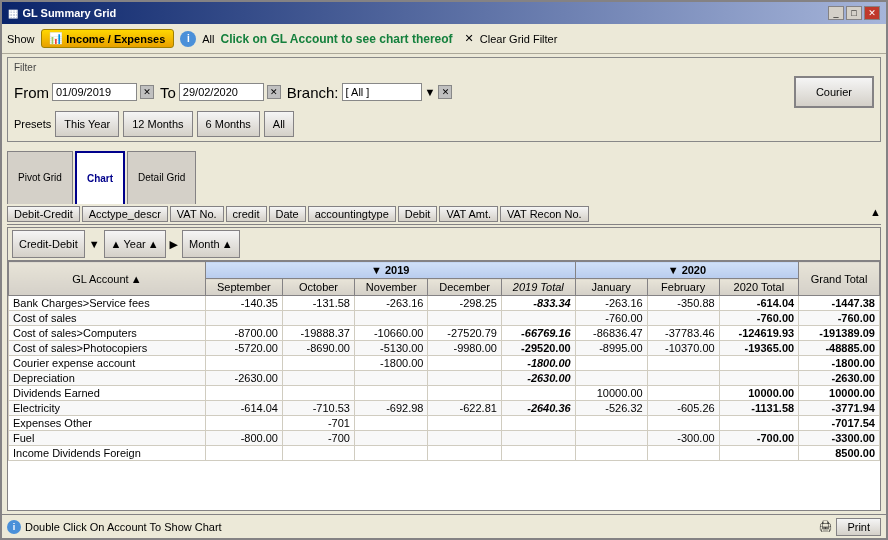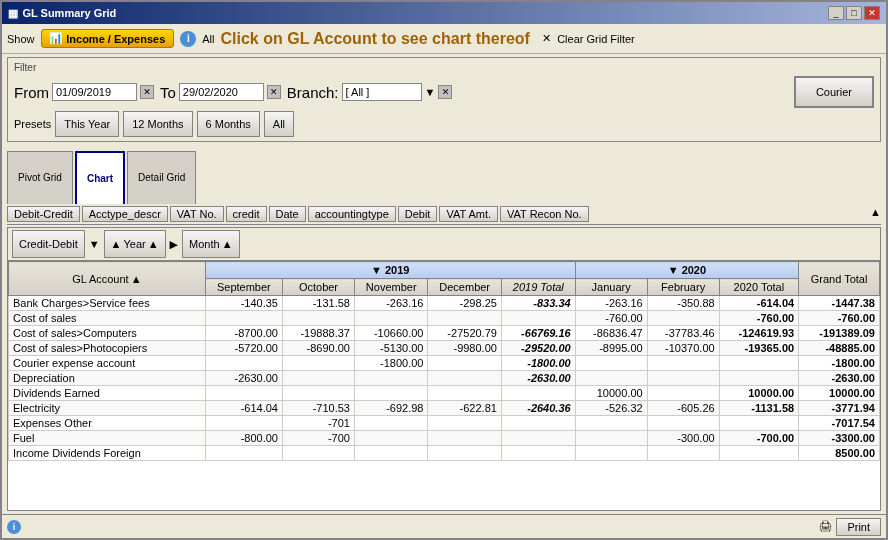--- a/index.html
+++ b/index.html
@@ -6,21 +6,21 @@
     body { background: #d4d0c8; width: 888px; height: 540px; overflow: hidden; }
     .window { width: 888px; height: 540px; background: #ece9d8; border: 2px solid #848284; display: flex; flex-direction: column; }
     .title-bar { background: linear-gradient(to right, #0a246a, #a6b5da); color: white; padding: 3px 6px; display: flex; align-items: center; justify-content: space-between; height: 22px; flex-shrink: 0; }
     .title-bar-left { display: flex; align-items: center; gap: 4px; font-weight: bold; font-size: 11px; }
     .title-bar-right { display: flex; gap: 2px; }
     .win-btn { width: 16px; height: 14px; border: 1px solid #848284; background: #d4d0c8; display: flex; align-items: center; justify-content: center; font-size: 9px; cursor: pointer; color: #000; }
     .win-btn.close { background: #c0392b; color: white; }
     .toolbar { background: #ece9d8; padding: 3px 5px; display: flex; align-items: center; gap: 6px; border-bottom: 1px solid #aca899; height: 30px; flex-shrink: 0; }
     .toolbar-btn { background: linear-gradient(to bottom, #ffd700, #e8a000); border: 1px solid #a08000; padding: 2px 8px; border-radius: 3px; cursor: pointer; font-weight: bold; font-size: 11px; display: flex; align-items: center; gap: 3px; }
     .toolbar-info { background: #4a90d9; color: white; border-radius: 50%; width: 16px; height: 16px; display: flex; align-items: center; justify-content: center; font-size: 10px; font-weight: bold; }
-    .toolbar-text { color: #a16207; font-weight: bold; font-size: 16px; text-align: right; }
+    .toolbar-text { color: #15803d; font-weight: bold; font-size: 12px; text-align: right; }
     .content { flex: 1; display: flex; flex-direction: column; padding: 3px 5px; overflow: hidden; }
     .filter-group { border: 1px solid #888; padding: 4px 6px; margin-bottom: 9px; background: #ece9d8; }
     .filter-label { font-size: 10px; color: #444; margin-bottom: 3px; }
     .filter-row { display: flex; align-items: center; gap: 6px; }
     .filter-field { display: flex; align-items: center; gap: 3px; }
     .filter-field label { font-size: 15px; }
     .date-input { border: 1px solid #888; background: white; padding: 1px 3px; width: 85px; height: 18px; font-size: 11px; }
     .x-btn { background: #c0c0c0; border: 1px solid #888; width: 14px; height: 14px; display: flex; align-items: center; justify-content: center; font-size: 9px; cursor: pointer; }
     .branch-select { border: 1px solid #888; background: white; padding: 1px 3px; width: 80px; height: 18px; font-size: 11px; }
     .retrieve-btn { background: linear-gradient(to bottom, #f5f5f5, #d4d0c8); border: 2px solid #848284; padding: 3px 20px; cursor: pointer; font-size: 11px; height: 32px; }
@@ -210,21 +210,21 @@
                 <td class="num">-37783.46</td>
                 <td class="num" style="font-weight: bold;">-124619.93</td>
                 <td class="num" style="font-weight: bold;">-191389.09</td>
               </tr>
               <tr>
                 <td class="col-account">Cost of sales&gt;Photocopiers</td>
                 <td class="num">-5720.00</td>
                 <td class="num">-8690.00</td>
                 <td class="num">-5130.00</td>
                 <td class="num">-9980.00</td>
-                <td class="num" style="font-weight: bold; font-style: italic; text-align: right;">-29520.00</td>
+                <td class="num" style="font-weight: bold;  text-align: right;">-29520.00</td>
                 <td class="num">-8995.00</td>
                 <td class="num">-10370.00</td>
                 <td class="num" style="font-weight: bold;">-19365.00</td>
                 <td class="num" style="font-weight: bold;">-48885.00</td>
               </tr>
               <tr>
                 <td class="col-account">Courier expense account</td>
                 <td class="num"></td>
                 <td class="num"></td>
                 <td class="num">-1800.00</td>
@@ -311,19 +311,20 @@
         </table>
 
       </div>
     </div>
 
   </div>
 
   <div class="status-bar">
     <div class="status-info">
       <div class="info-icon">i</div>
+      <span>Double Click On Account To Show Chart</span>
     </div>
     <div style="display:flex;align-items:center;gap:4px;">
       <span>🖨</span>
       <button class="print-btn">Print</button>
     </div>
   </div>
 </div>
 
 </body></html>

